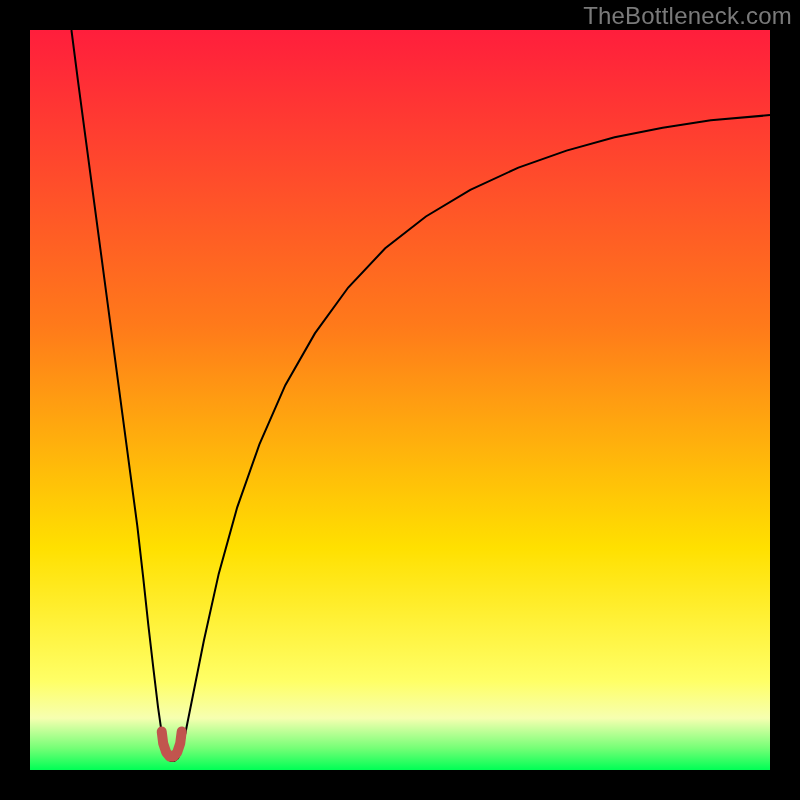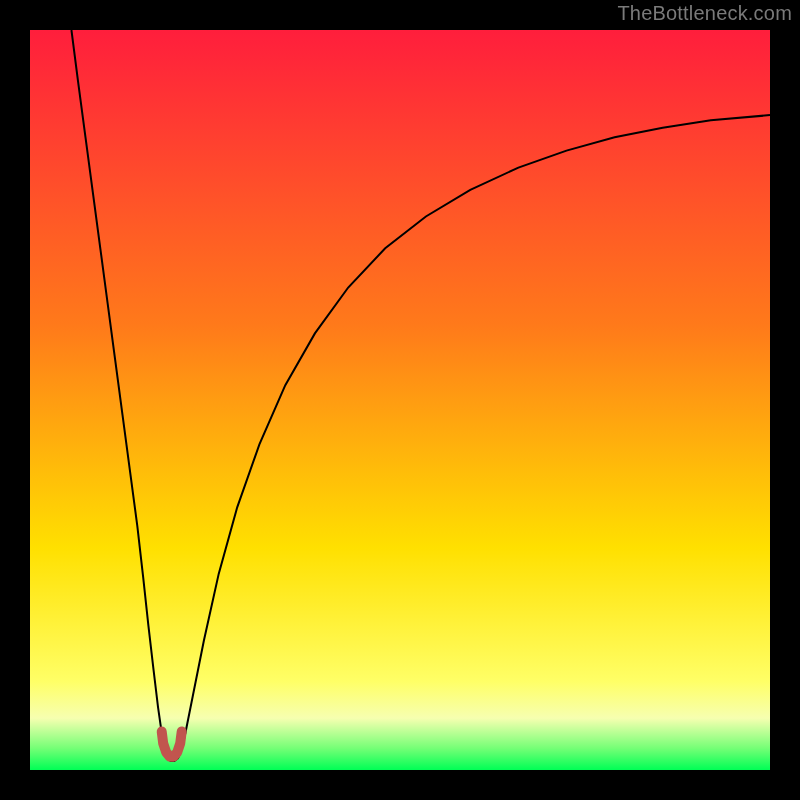--- a/index.html
+++ b/index.html
@@ -21,21 +21,21 @@
     left: 30px;
     top: 30px;
     width: 740px;
     height: 740px;
   }
   .watermark {
     position: absolute;
     top: 2px;
     right: 8px;
     font-family: Arial, Helvetica, sans-serif;
-    font-size: 20px;
+    font-size: 24px;
     font-weight: 500;
     color: #7a7a7a;
     letter-spacing: 0.2px;
     user-select: none;
   }
 </style>
 </head>
 <body>
 
 <div class="outer">

